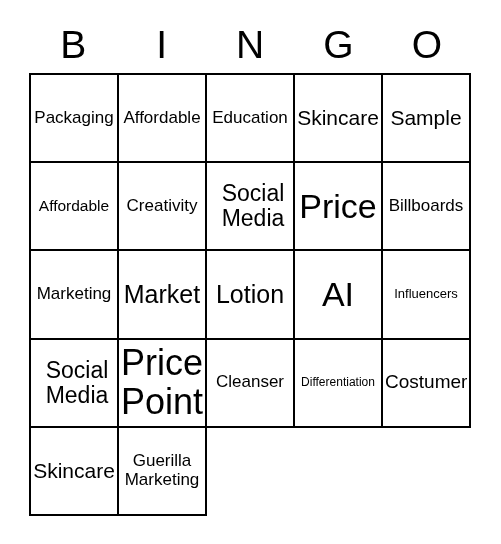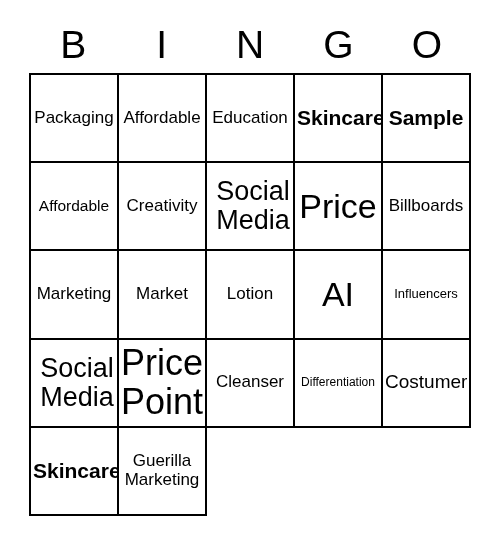--- a/index.html
+++ b/index.html
@@ -66,23 +66,23 @@
     width: 100%;
     word-break: normal;
   }
 
   
   .fs-xxs { font-size: 12px; }
   .fs-xs  { font-size: 13px; }
   .fs-s   { font-size: 15.5px; }
   .fs-m   { font-size: 17px; }
   .fs-ml  { font-size: 19px; }
-  .fs-l   { font-size: 21px; font-weight: bold; }
-  .fs-xl  { font-size: 17px; }
-  .fs-xxl { font-size: 27px; margin-left: 6px; }
+  .fs-l   { font-size: 21px; }
+  .fs-xl  { font-size: 25px; }
+  .fs-xxl { font-size: 23px; margin-left: 6px; }
   .fs-3xl { font-size: 36px; }
   .fs-4xl { font-size: 34px; }
 </style>
 </head>
 <body>
 
 <div class="card">
 
   <div class="header-row">
     <div class="header-cell">B</div>

